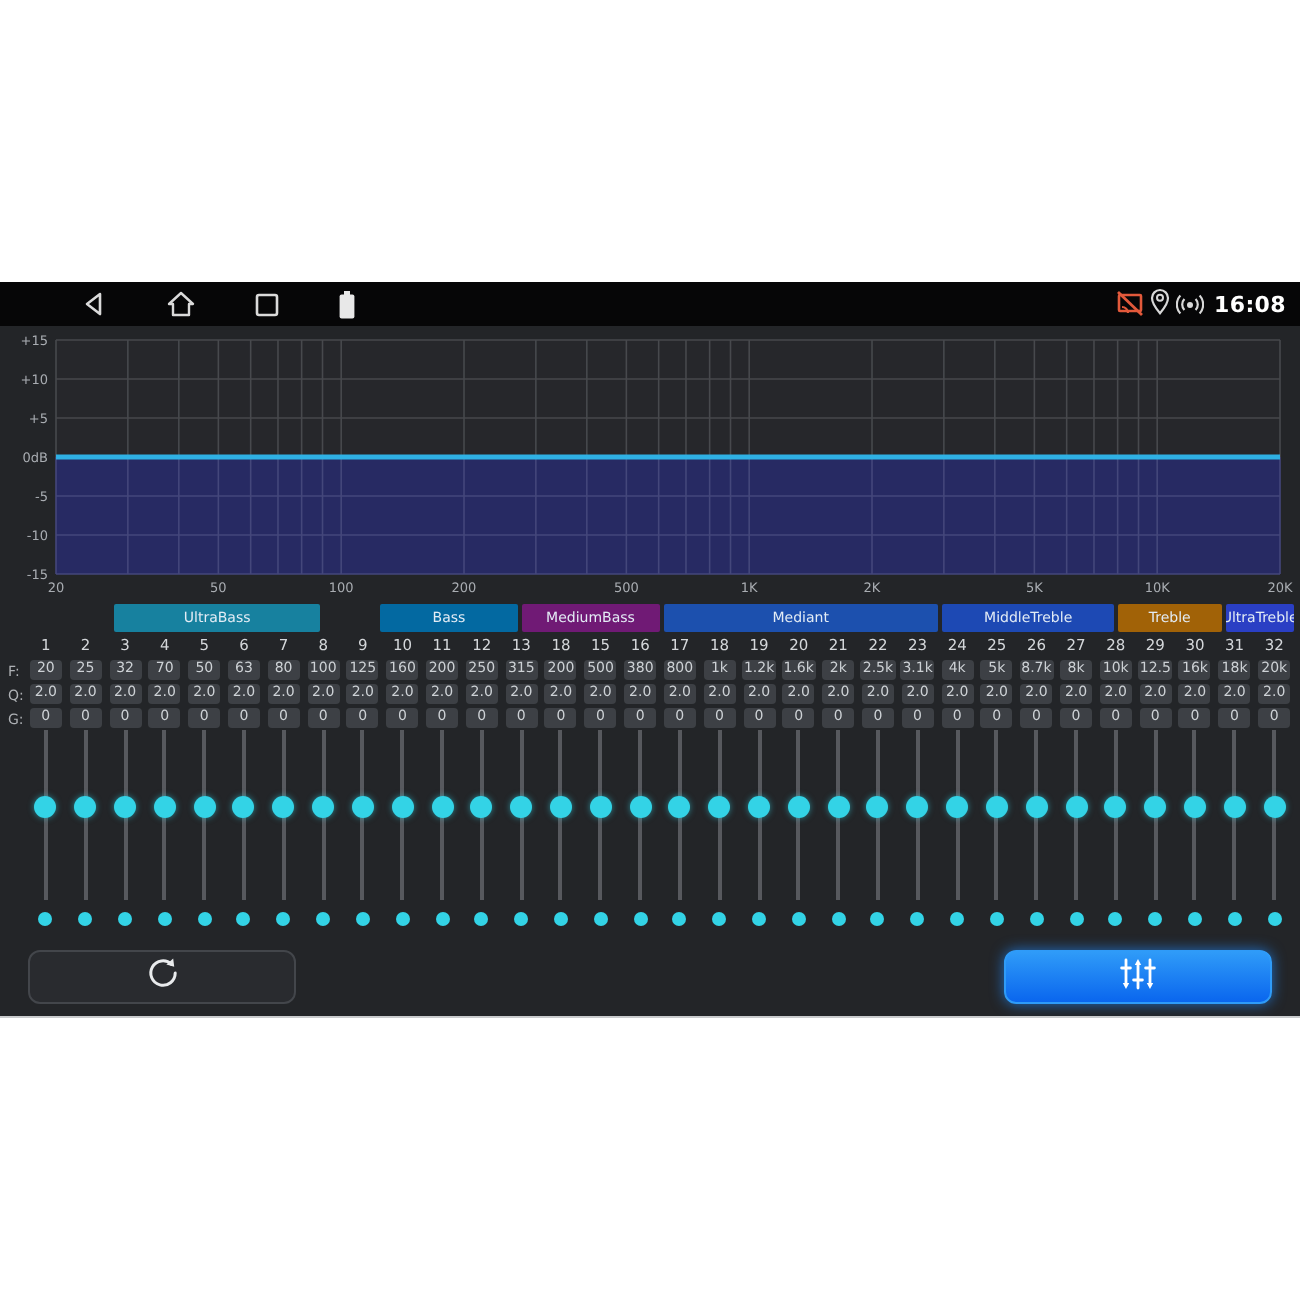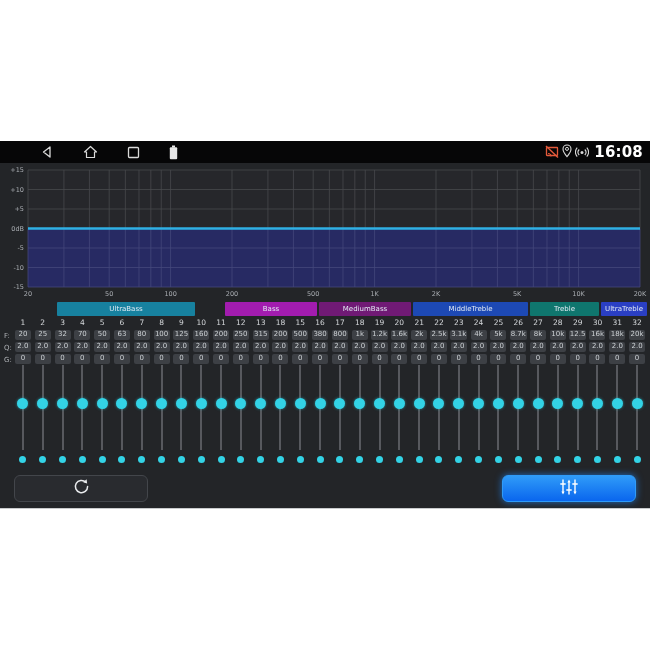--- a/index.html
+++ b/index.html
@@ -6,21 +6,21 @@
   .page{position:relative;width:650px;height:650px;background:#ffffff;overflow:hidden;
         font-family:"DejaVu Sans",sans-serif;-webkit-font-smoothing:antialiased;}
   .screen{position:absolute;top:141px;left:0;width:650px;height:367px;background:#232528;
           border-bottom:1px solid #c9cbcd;overflow:hidden;}
   
   .statusbar{position:absolute;top:0;left:0;right:0;height:22px;background:#060607;
              display:flex;align-items:center;}
   .nav-icons{display:flex;align-items:center;gap:29px;margin-left:40px;}
   .nav-icons svg{display:block;}
   .status-right{margin-left:auto;display:flex;align-items:center;gap:3px;margin-right:7px;}
-  .time{color:#ffffff;font-size:15px;font-weight:700;letter-spacing:.2px;margin-left:2px;}
+  .time{color:#ffffff;font-size:11px;font-weight:700;letter-spacing:.2px;margin-left:2px;}
   
   #eq-plot{position:absolute;top:22px;left:0;}
   
   .bandbar{position:absolute;top:161px;left:13px;width:634px;height:14px;display:flex;gap:2px;}
   .bandbar .grp{border-radius:1px;display:flex;align-items:center;justify-content:center;
                 color:#e3ecf5;font-size:7px;line-height:7px;overflow:hidden;white-space:nowrap;}
   
   .row-wrap{position:absolute;left:0;right:0;height:11px;}
   .row-label{position:absolute;left:4px;top:2px;font-size:7px;color:#aeb1b5;}
   .cells{margin-left:13px;width:634px;display:flex;}
@@ -183,24 +183,25 @@
         <text x="374.5898808845478" y="133" text-anchor="middle" font-size="6.5" fill="#a9adb2" font-family="DejaVu Sans, sans-serif">1K</text>
         <text x="436" y="133" text-anchor="middle" font-size="6.5" fill="#a9adb2" font-family="DejaVu Sans, sans-serif">2K</text>
         <text x="517.1797617690956" y="133" text-anchor="middle" font-size="6.5" fill="#a9adb2" font-family="DejaVu Sans, sans-serif">5K</text>
         <text x="578.5898808845478" y="133" text-anchor="middle" font-size="6.5" fill="#a9adb2" font-family="DejaVu Sans, sans-serif">10K</text>
         <text x="640" y="133" text-anchor="middle" font-size="6.5" fill="#a9adb2" font-family="DejaVu Sans, sans-serif">20K</text>
         <polyline points="28,65.5 640,65.5" fill="none" stroke="#2fb0e4" stroke-width="2.6"></polyline>
       </svg>
 
     <div class="bandbar">
         <div class="grp" style="flex-grow: 6; flex-basis: 0px; background: rgb(23, 129, 159); margin-left: 44px;">UltraBass</div>
-        <div class="grp" style="flex-grow: 4; flex-basis: 0px; background: #a21caf; margin-left: 28px;">Bass</div>
+        <div class="grp" style="flex-grow: 4; flex-basis: 0px; background: #0369a1; margin-left: 28px;">Bass</div>
         <div class="grp" style="flex-grow: 4; flex-basis: 0px; background: #701a75;">MediumBass</div>
+        <div class="grp" style="flex-grow: 8; flex-basis: 0px; background: rgb(28, 80, 174);">Mediant</div>
         <div class="grp" style="flex-grow: 5; flex-basis: 0px; background: rgb(29, 73, 180);">MiddleTreble</div>
-        <div class="grp" style="flex-grow: 3; flex-basis: 0px; background: #0f766e;">Treble</div>
+        <div class="grp" style="flex-grow: 3; flex-basis: 0px; background: #a16207;">Treble</div>
         <div class="grp" style="flex-grow: 2; flex-basis: 0px; background: rgb(42, 63, 196);">UltraTreble</div>
       </div>
 
     <div class="row-wrap" style="top:177px;">
       <div class="cells" id="row-numbers">
           <div class="cell">
             <span class="num">1</span>
           </div>
           <div class="cell">
             <span class="num">2</span>

